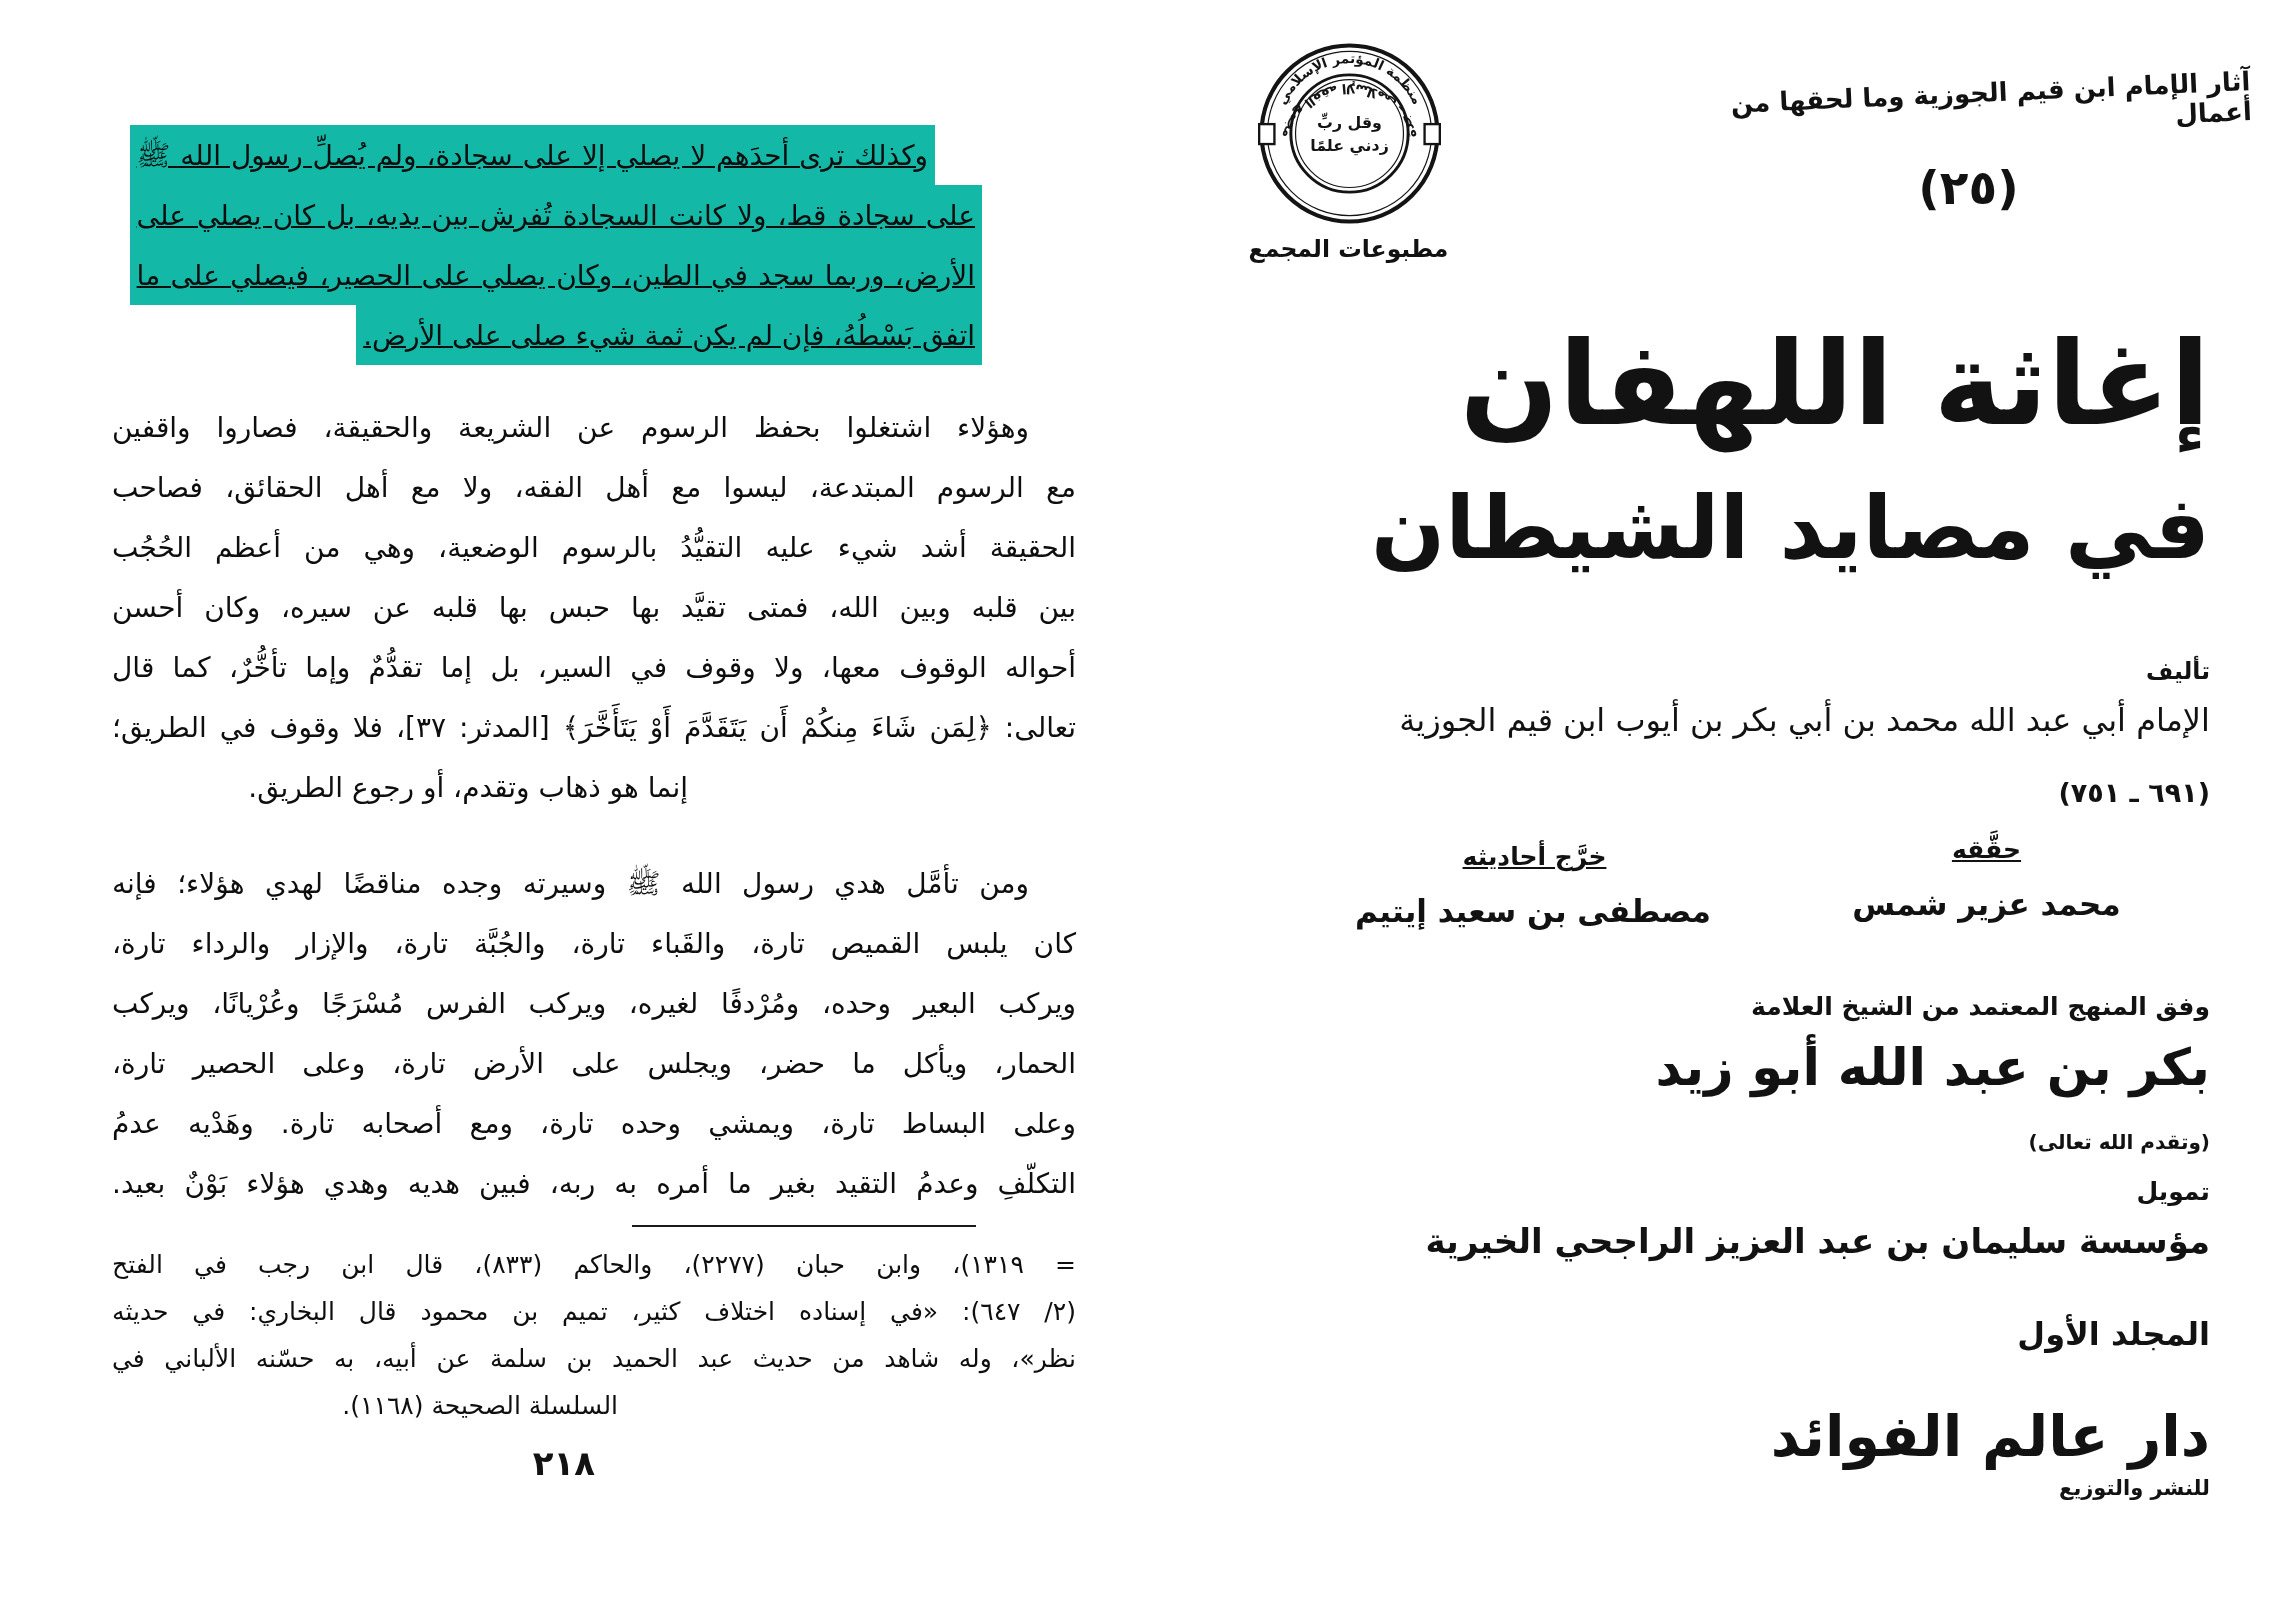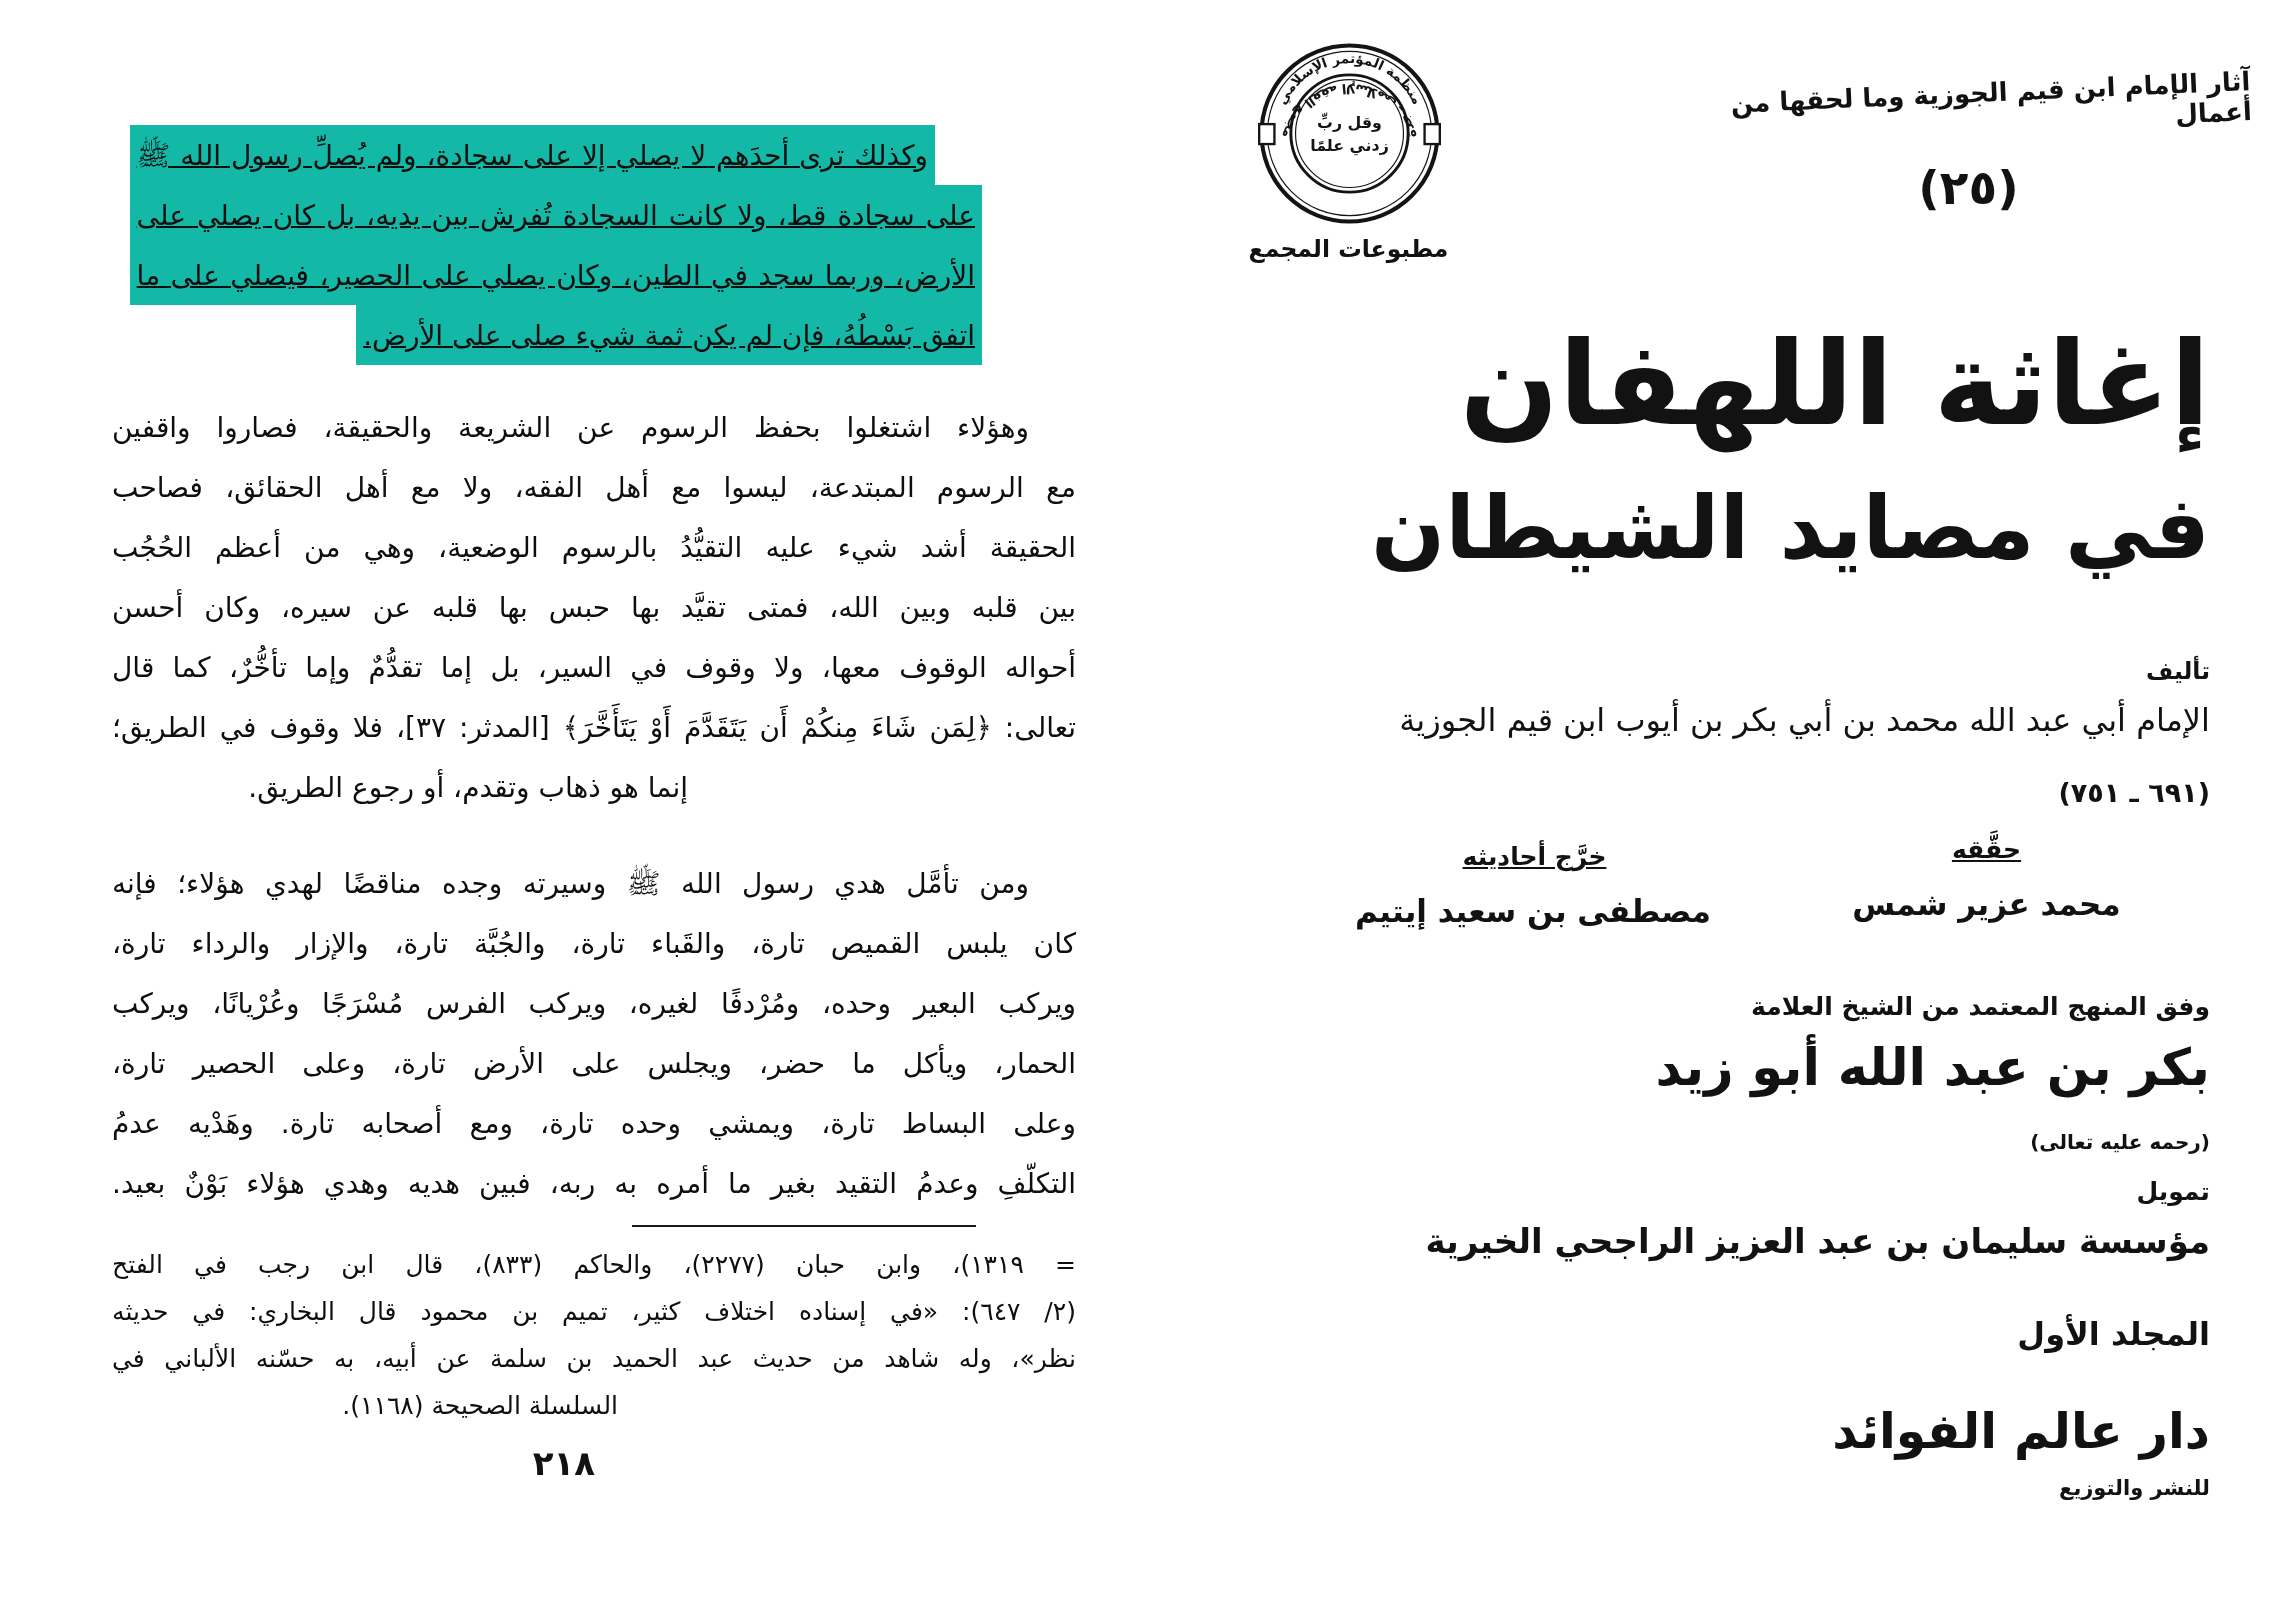--- a/index.html
+++ b/index.html
@@ -50,21 +50,21 @@
   .credit-col .credit-label{font-size:25px;font-weight:bold;text-decoration:underline;}
   .credit-col .credit-name{font-size:31px;font-weight:bold;margin-top:22px;white-space:nowrap;}
   .editor-col{left:1810px;}
   .hadith-col{left:1358px;top:842px;}
   .methodology{top:992px;font-size:25px;font-weight:bold;}
   .sheikh-name{top:1038px;font-size:51px;font-weight:bold;}
   .sheikh-honorific{top:1130px;font-size:20px;font-weight:bold;}
   .funding-label{top:1177px;font-size:25px;font-weight:bold;}
   .funder-name{top:1221px;font-size:34px;font-weight:bold;white-space:nowrap;}
   .volume-label{top:1315px;font-size:32px;font-weight:bold;}
-  .publisher-name{top:1403px;font-size:49px;font-weight:bold;}
+  .publisher-name{top:1403px;font-size:57px;font-weight:bold;}
   .publisher-tagline{top:1476px;font-size:21px;font-weight:bold;}
   .seal-arc-text{font-size:23px;font-weight:bold;}
   .seal-center-text{font-size:27px;font-weight:bold;}
 </style>
 </head>
 <body>
 
 <div class="abs main-text">
 
   <div class="para para-quote">
@@ -135,21 +135,21 @@
   <div class="credit-label">حقَّقه</div>
   <div class="credit-name">محمد عزير شمس</div>
 </div>
 <div class="abs credit-col hadith-col">
   <div class="credit-label">خرَّج أحاديثه</div>
   <div class="credit-name">مصطفى بن سعيد إيتيم</div>
 </div>
 
 <div class="abs rp-center methodology">وفق المنهج المعتمد من الشيخ العلامة</div>
 <div class="abs rp-center sheikh-name">بكر بن عبد الله أبو زيد</div>
-<div class="abs rp-center sheikh-honorific">(رحمه عليه تعالى)</div>
+<div class="abs rp-center sheikh-honorific">(وتقدم الله تعالى)</div>
 
 <div class="abs rp-center funding-label">تمويل</div>
 <div class="abs rp-center funder-name">مؤسسة سليمان بن عبد العزيز الراجحي الخيرية</div>
 
 <div class="abs rp-center volume-label">المجلد الأول</div>
 
 <div class="abs rp-center publisher-name">دار عالم الفوائد</div>
 <div class="abs rp-center publisher-tagline">للنشر والتوزيع</div>
 
 

